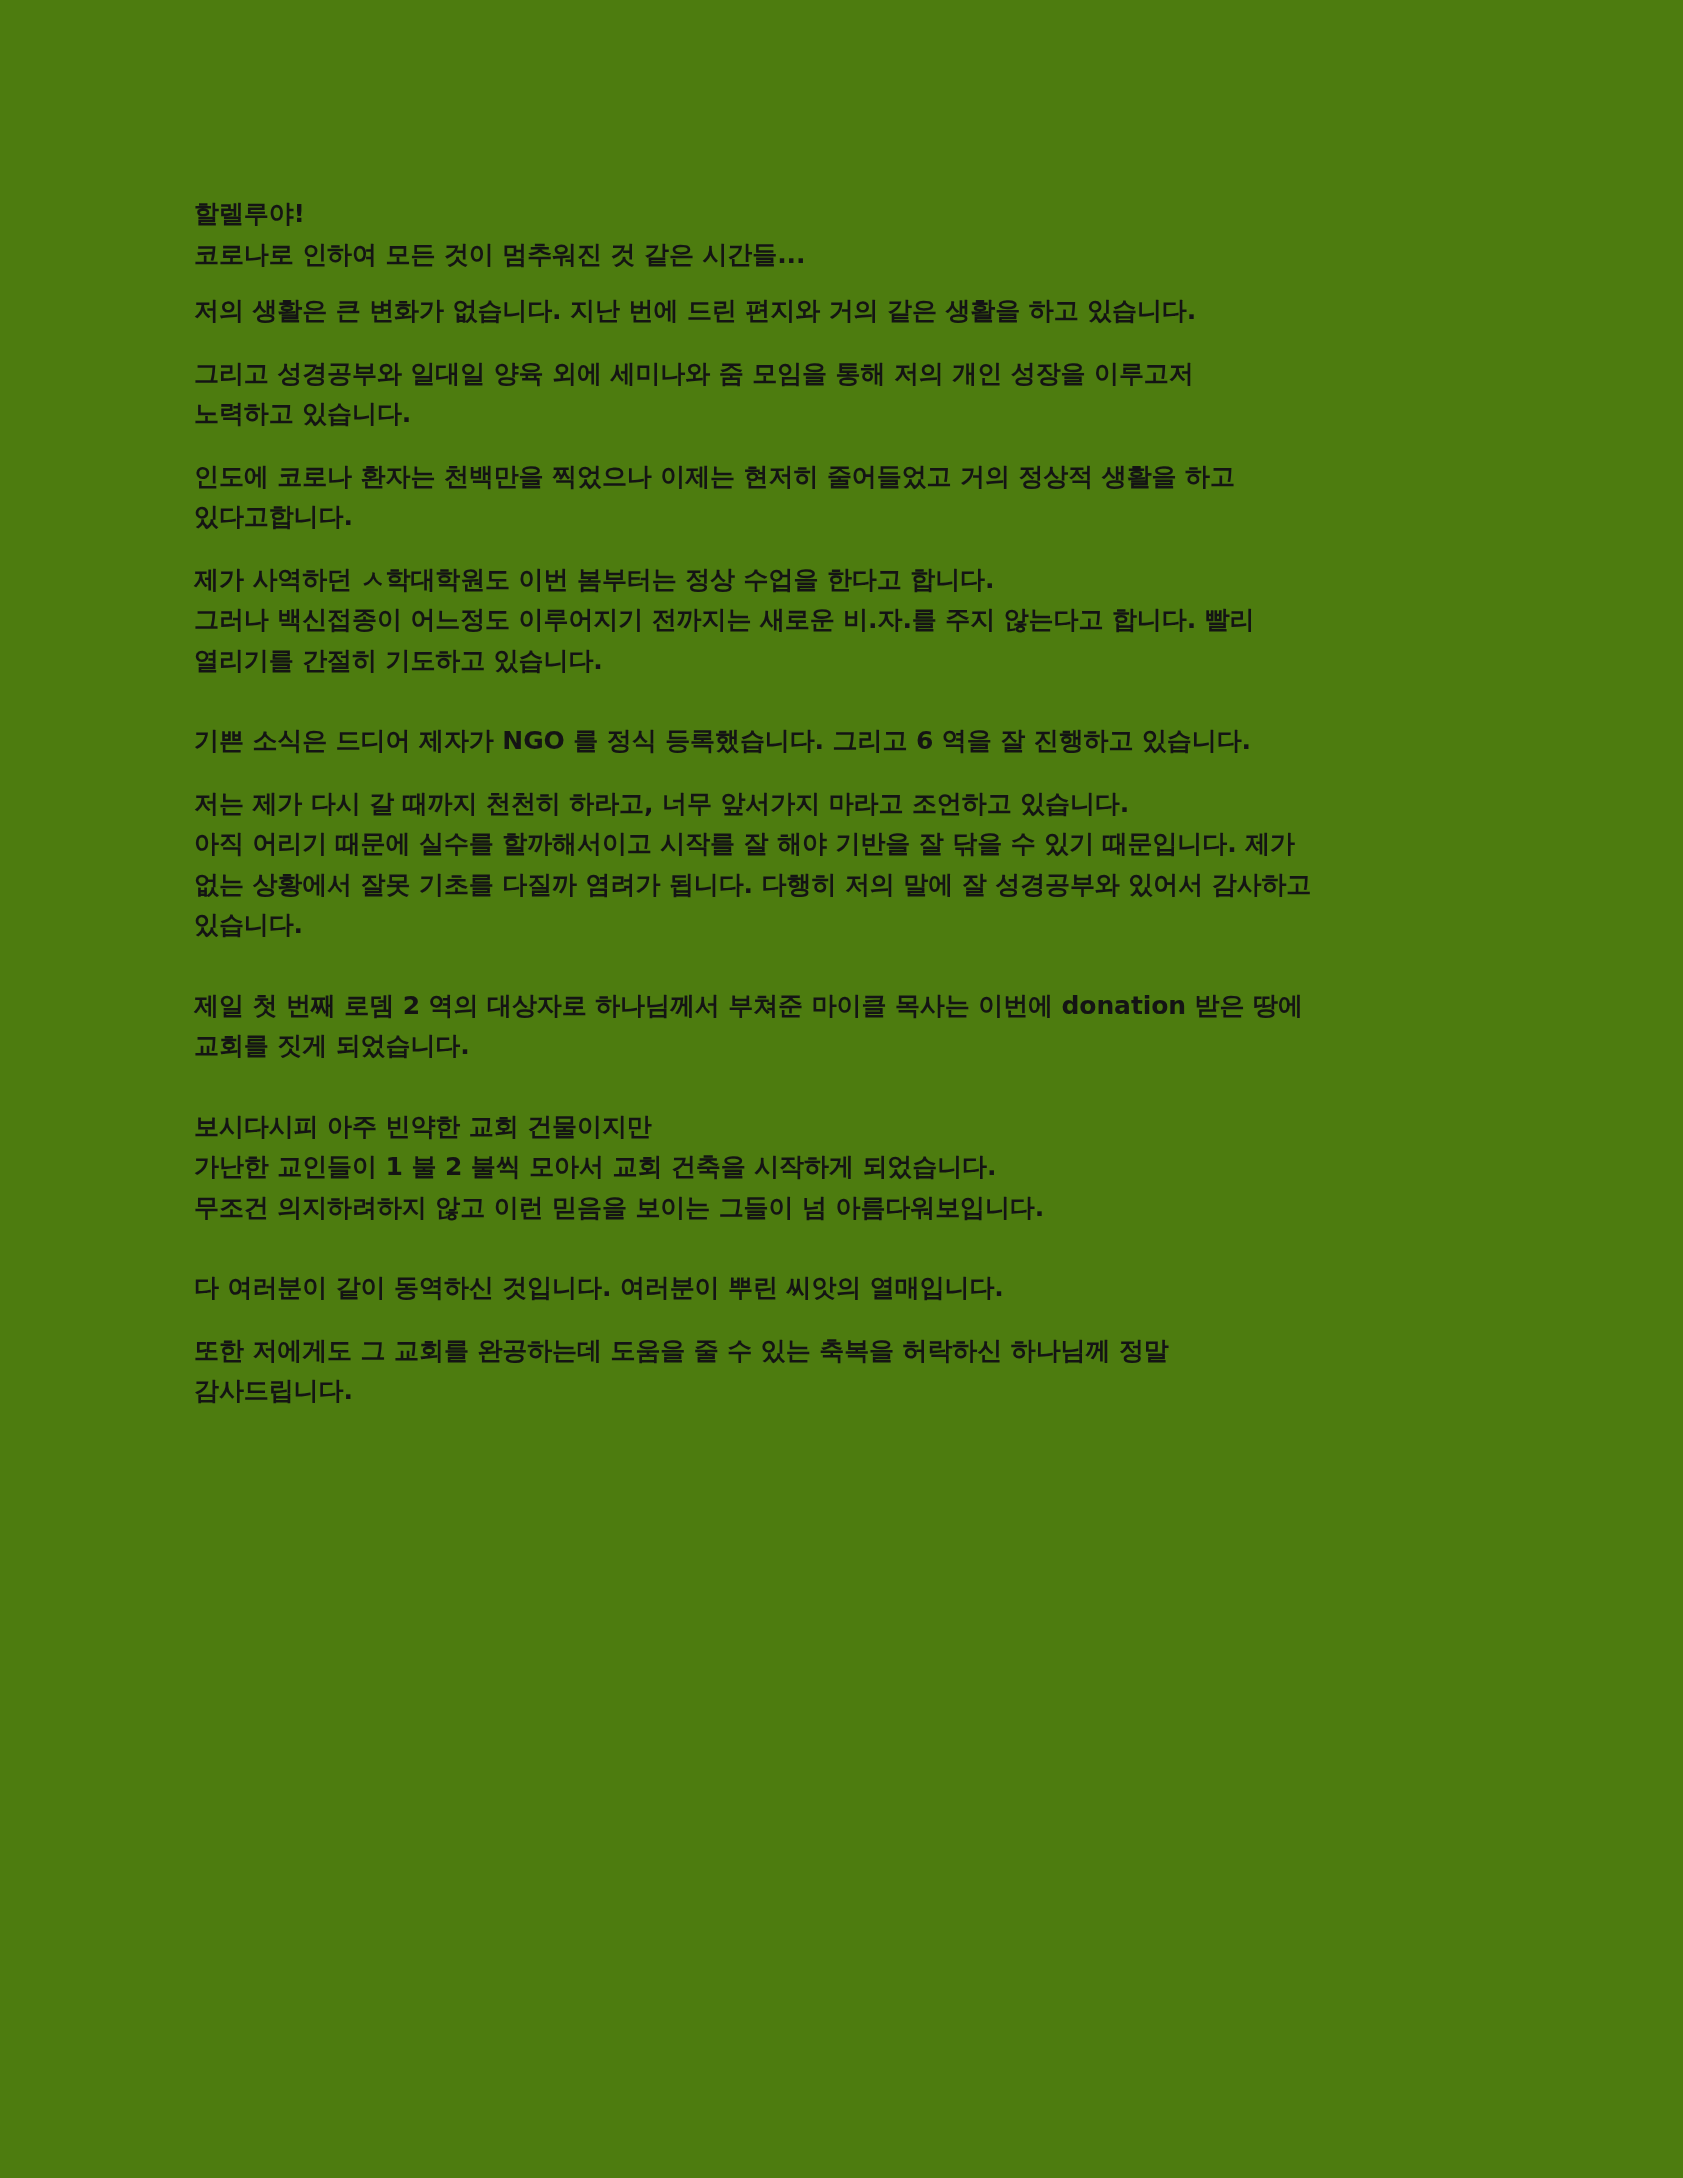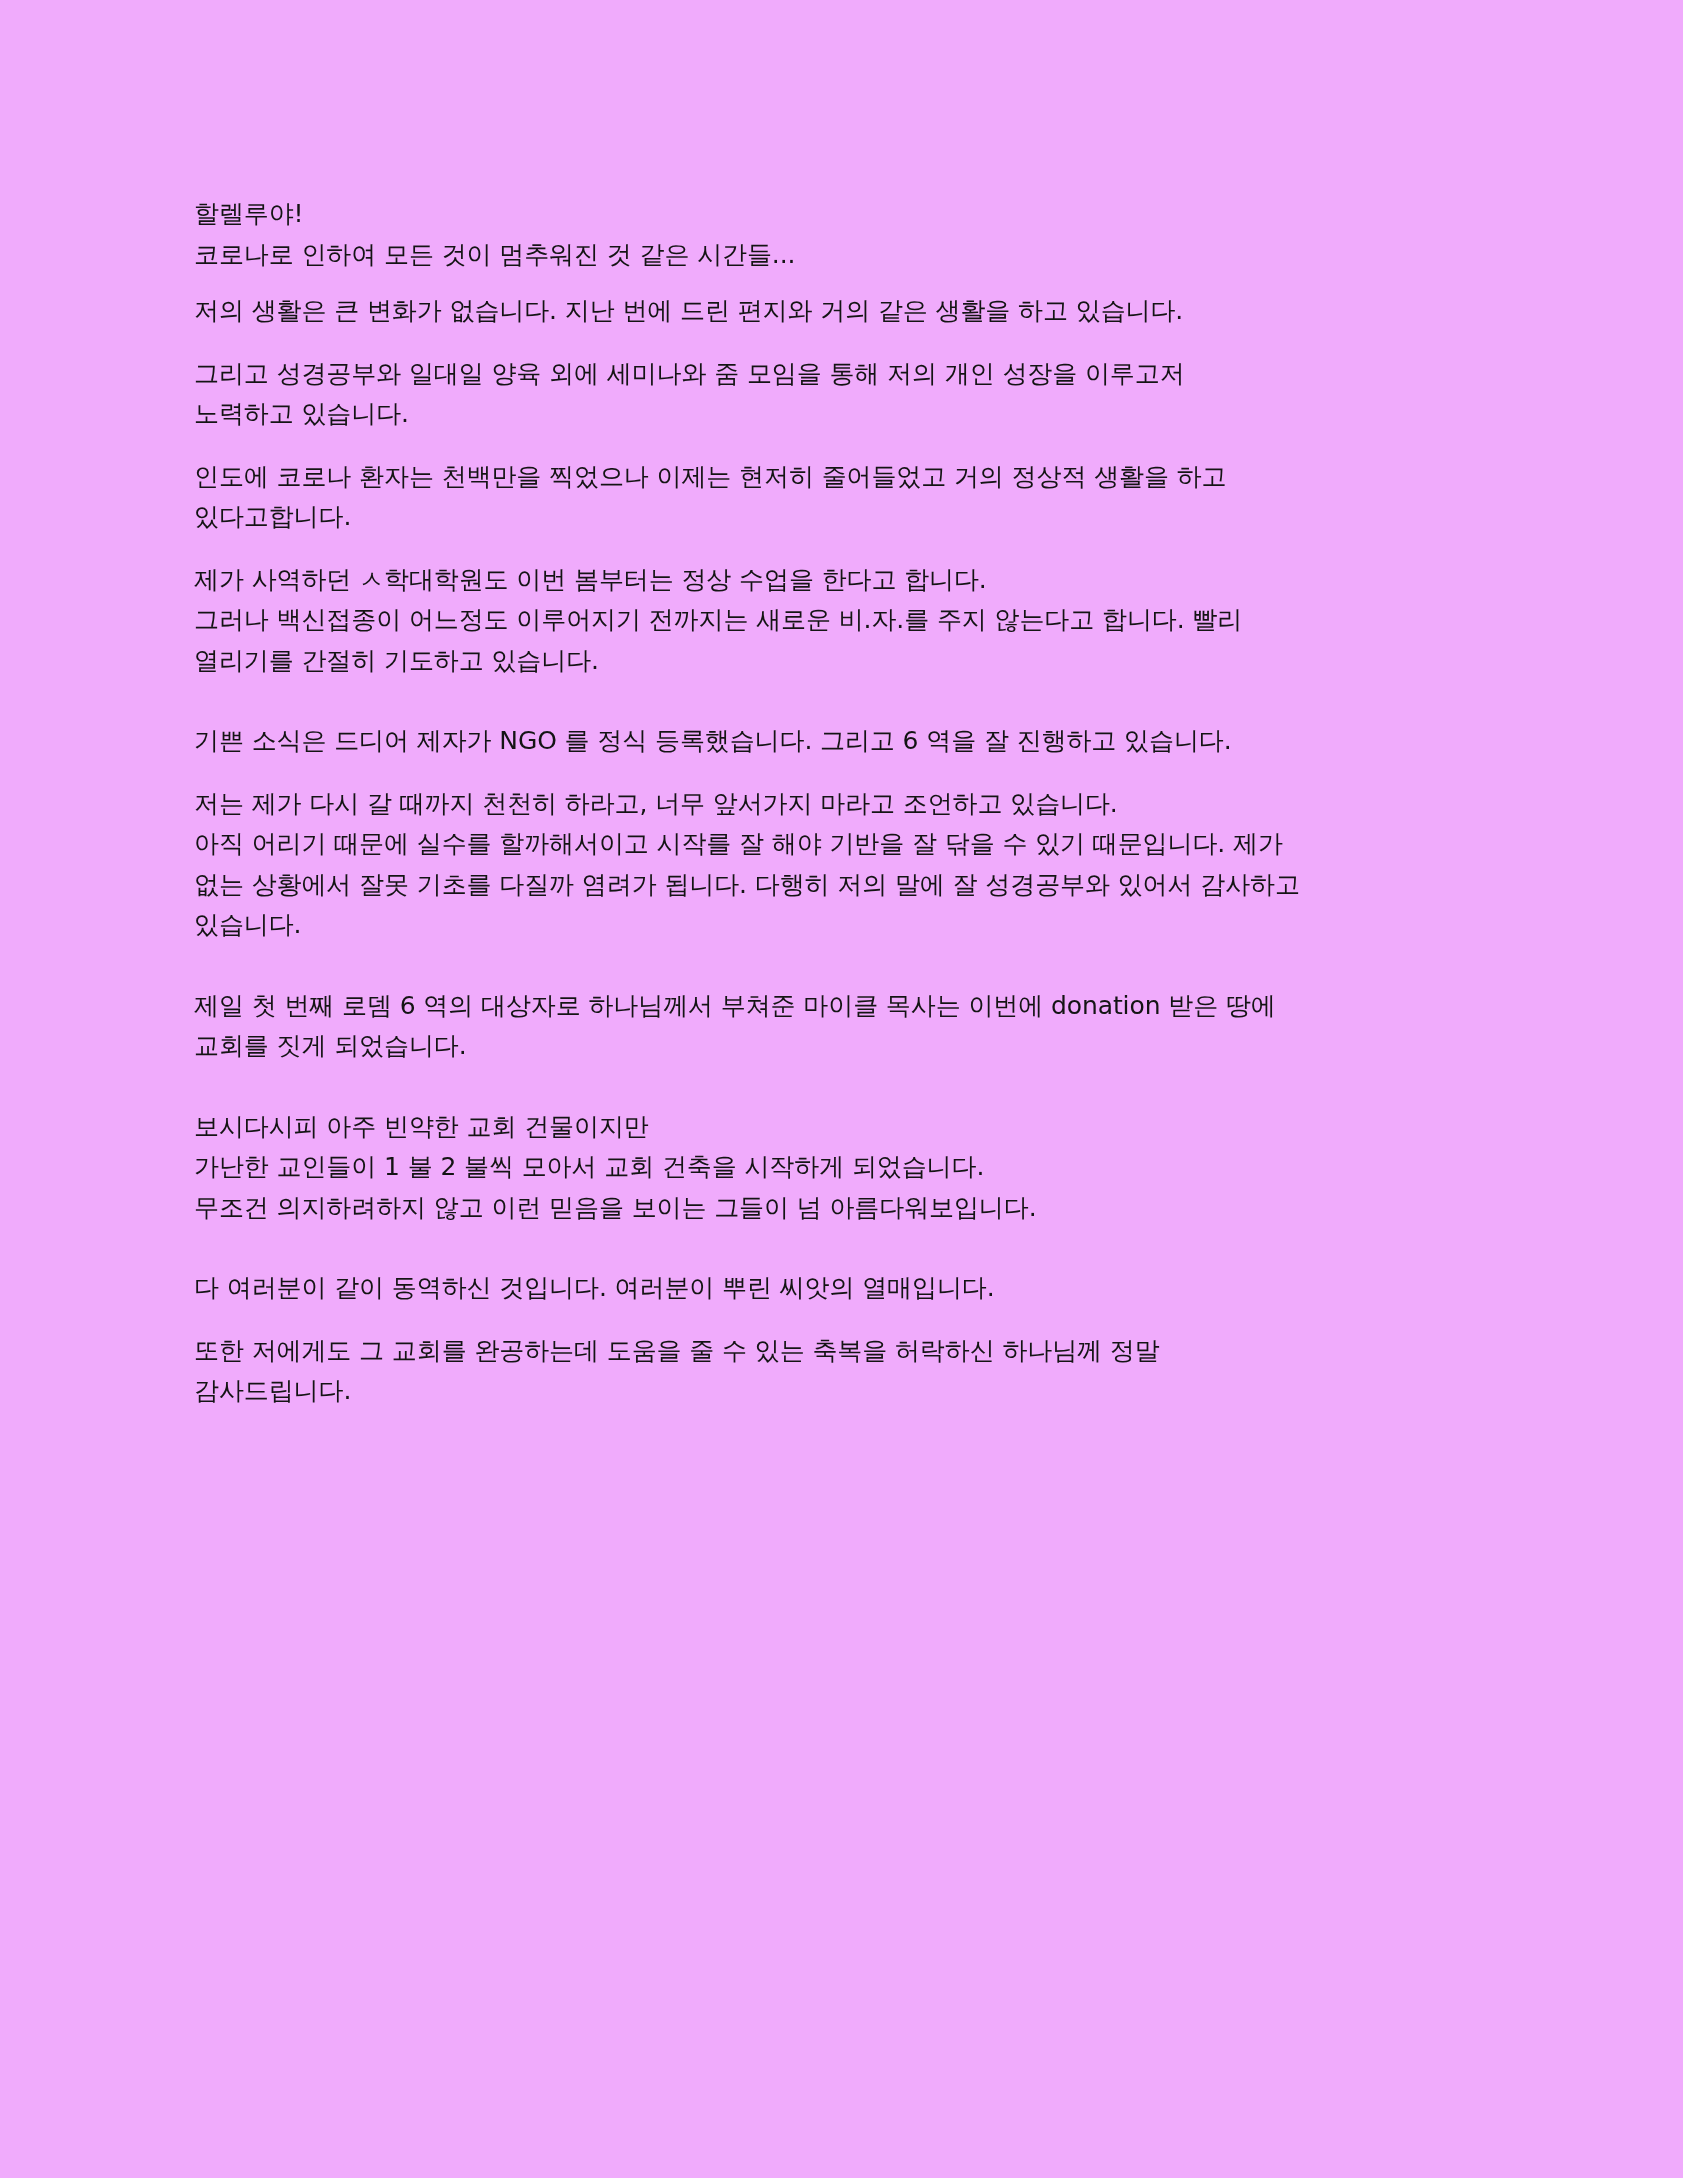--- a/index.html
+++ b/index.html
@@ -11,23 +11,24 @@
     width: 1683px;
     height: 2178px;
     font-family: "DejaVu Sans", "Liberation Sans", sans-serif;
     color: #000000;
     -webkit-font-smoothing: antialiased;
   }
   .page {
     position: relative;
     width: 1683px;
     height: 2178px;
-    background: #f0abfc;
+    background: #4d7c0f;
     box-sizing: border-box;
     padding: 194px 248px 15px 194px;
+    font-weight: bold;
   }
   .letter-body {
     font-size: 25px;
     line-height: 1.62;
     color: #141414;
     letter-spacing: -0.1px;
     word-break: keep-all;
   }
   .para {
     margin: 0 0 22px 0;
@@ -63,21 +64,21 @@
 그러나 백신접종이 어느정도 이루어지기 전까지는 새로운  비.자.를 주지 않는다고 합니다. 빨리
 열리기를 간절히 기도하고 있습니다.</p>
 
     <p class="para">기쁜 소식은 드디어 제자가 NGO 를 정식 등록했습니다. 그리고 6 역을 잘 진행하고 있습니다.</p>
 
     <p class="para gap-large">저는 제가 다시 갈 때까지 천천히 하라고, 너무 앞서가지 마라고 조언하고 있습니다.
 아직 어리기 때문에 실수를 할까해서이고 시작를 잘 해야 기반을 잘 닦을 수 있기 때문입니다. 제가
 없는 상황에서 잘못 기초를 다질까 염려가 됩니다. 다행히 저의 말에 잘 성경공부와 있어서 감사하고
 있습니다.</p>
 
-    <p class="para gap-large">제일 첫 번째 로뎀 6 역의 대상자로 하나님께서 부쳐준 마이클 목사는 이번에 donation 받은 땅에
+    <p class="para gap-large">제일 첫 번째 로뎀 2 역의 대상자로 하나님께서 부쳐준 마이클 목사는 이번에 donation 받은 땅에
 교회를 짓게 되었습니다.</p>
 
     <p class="para gap-large">보시다시피 아주 빈약한 교회 건물이지만
 가난한 교인들이 1 불 2 불씩 모아서 교회 건축을 시작하게 되었습니다.
 무조건 의지하려하지 않고 이런 믿음을 보이는 그들이 넘 아름다워보입니다.</p>
 
     <p class="para">다 여러분이 같이 동역하신 것입니다. 여러분이 뿌린 씨앗의 열매입니다.</p>
 
     <p class="para">또한 저에게도 그 교회를 완공하는데 도움을 줄 수 있는 축복을 허락하신 하나님께 정말
 감사드립니다.</p>

